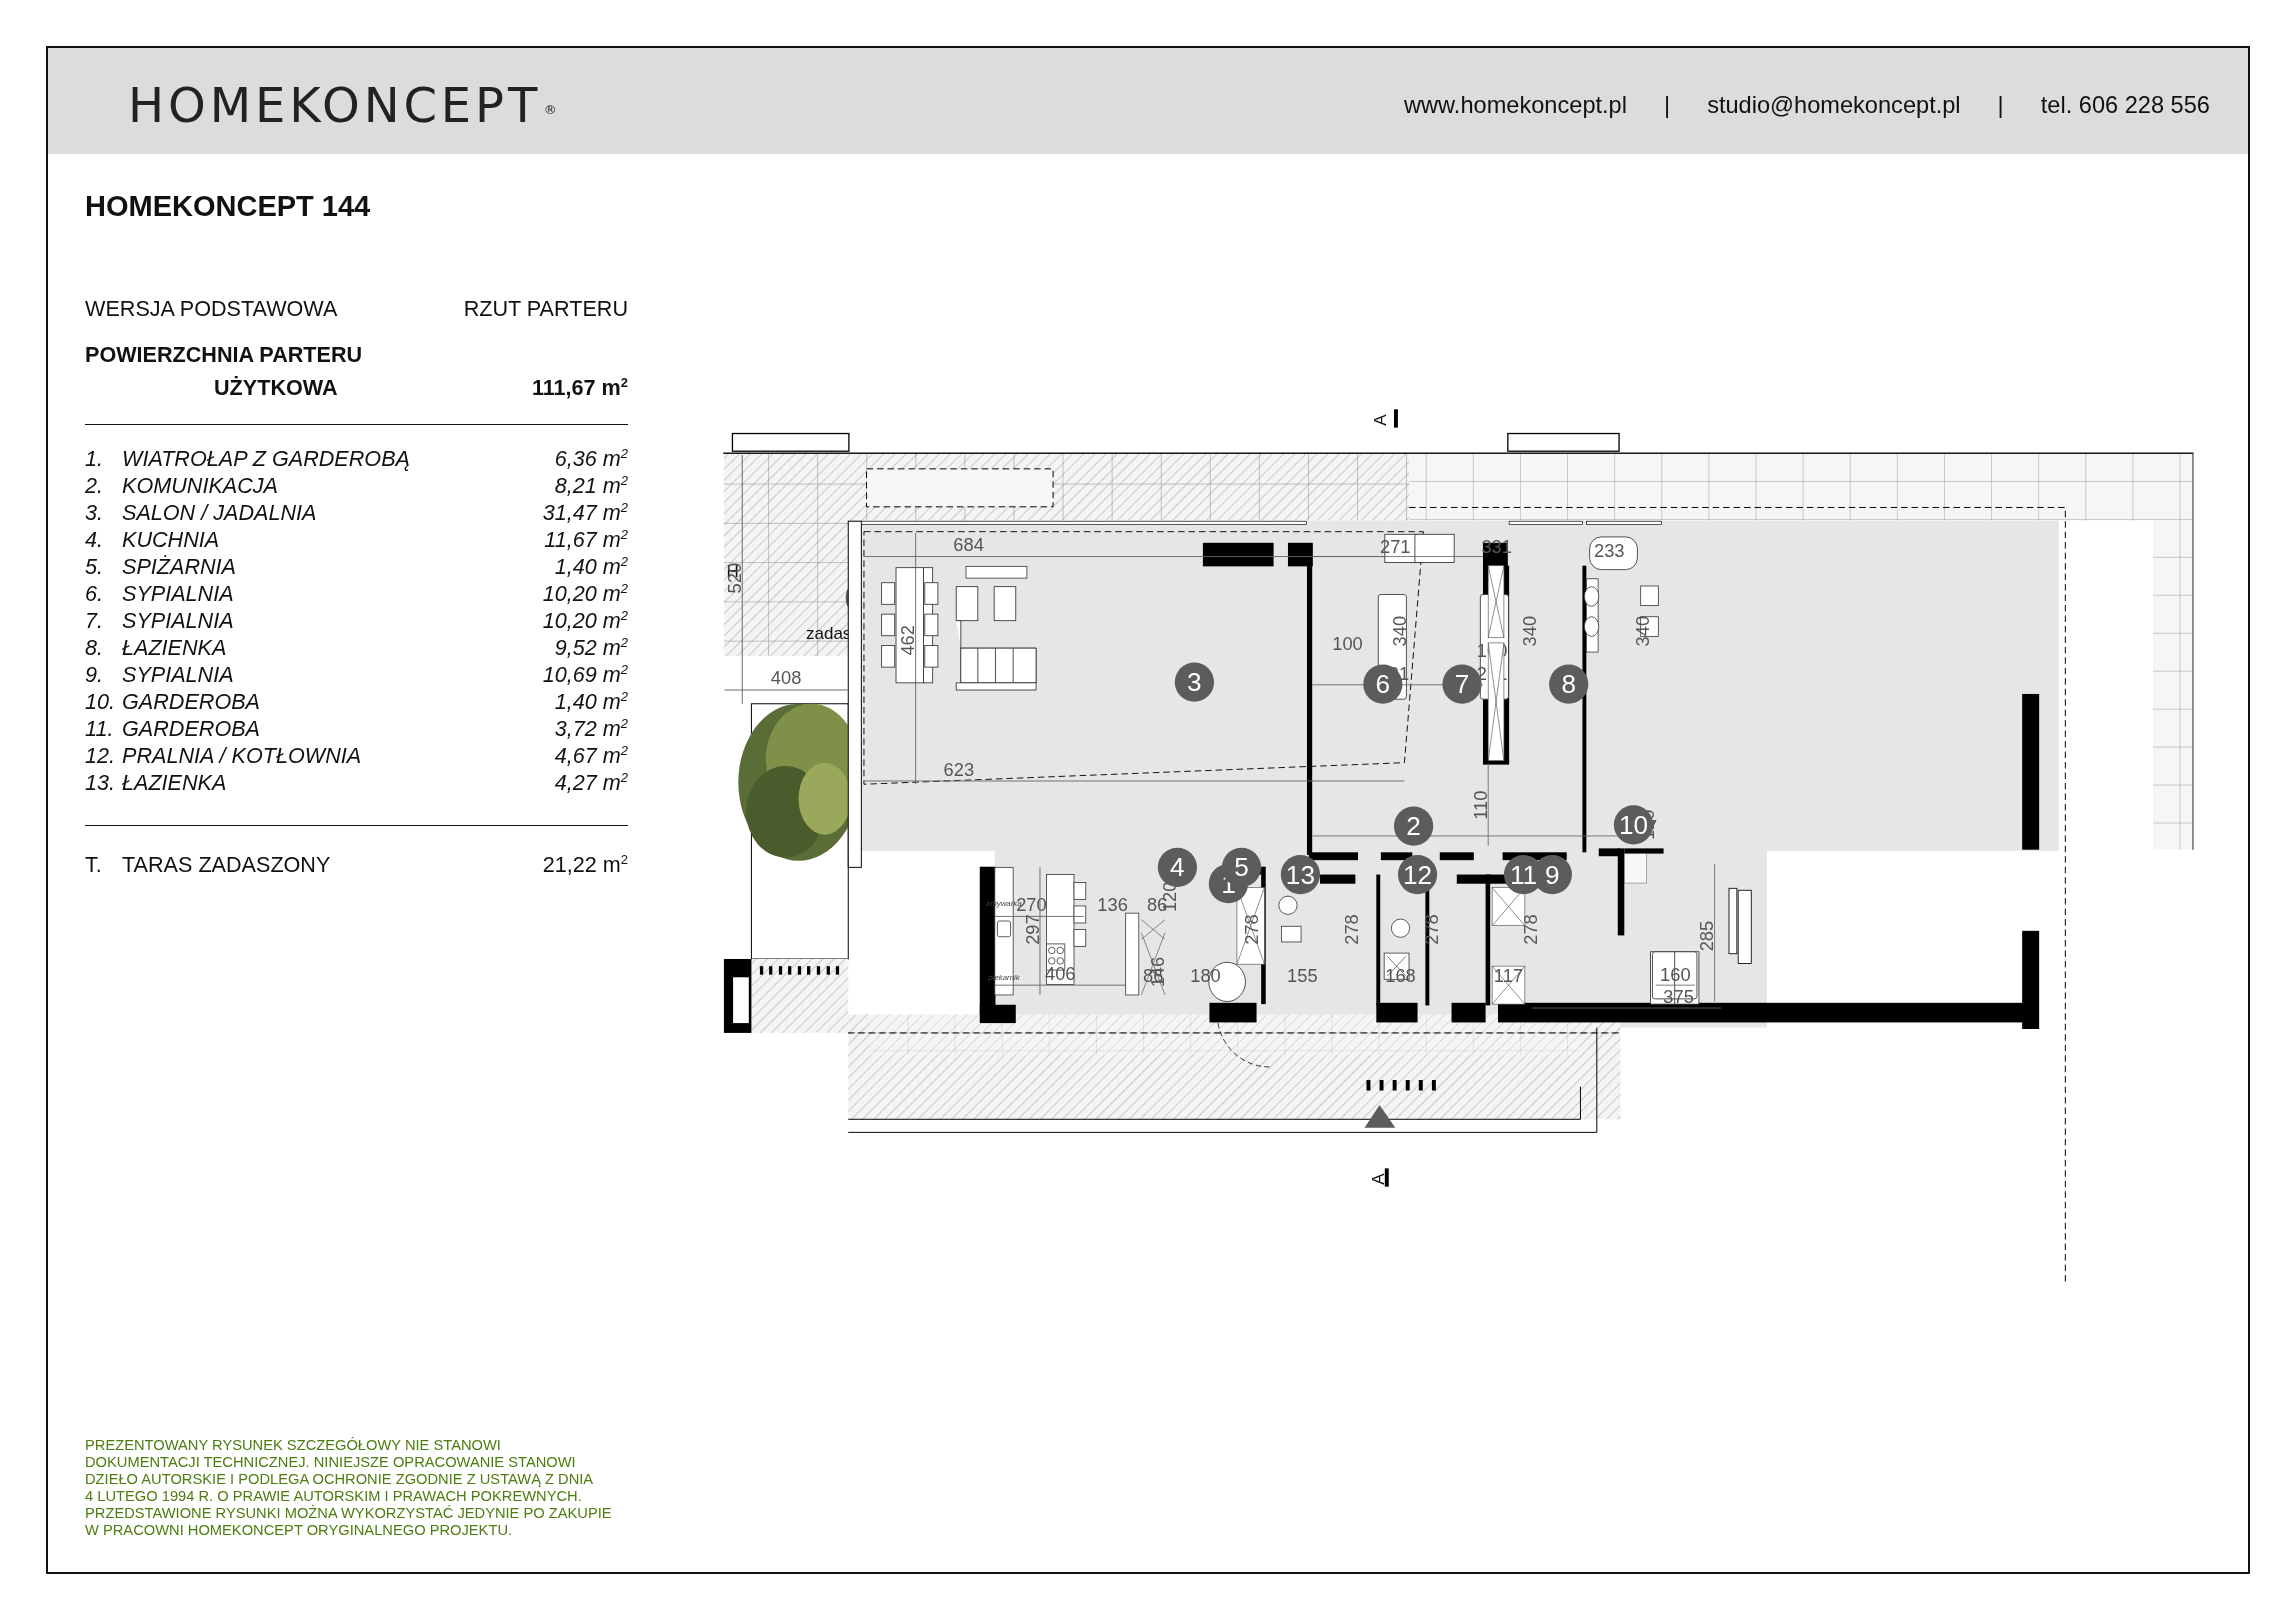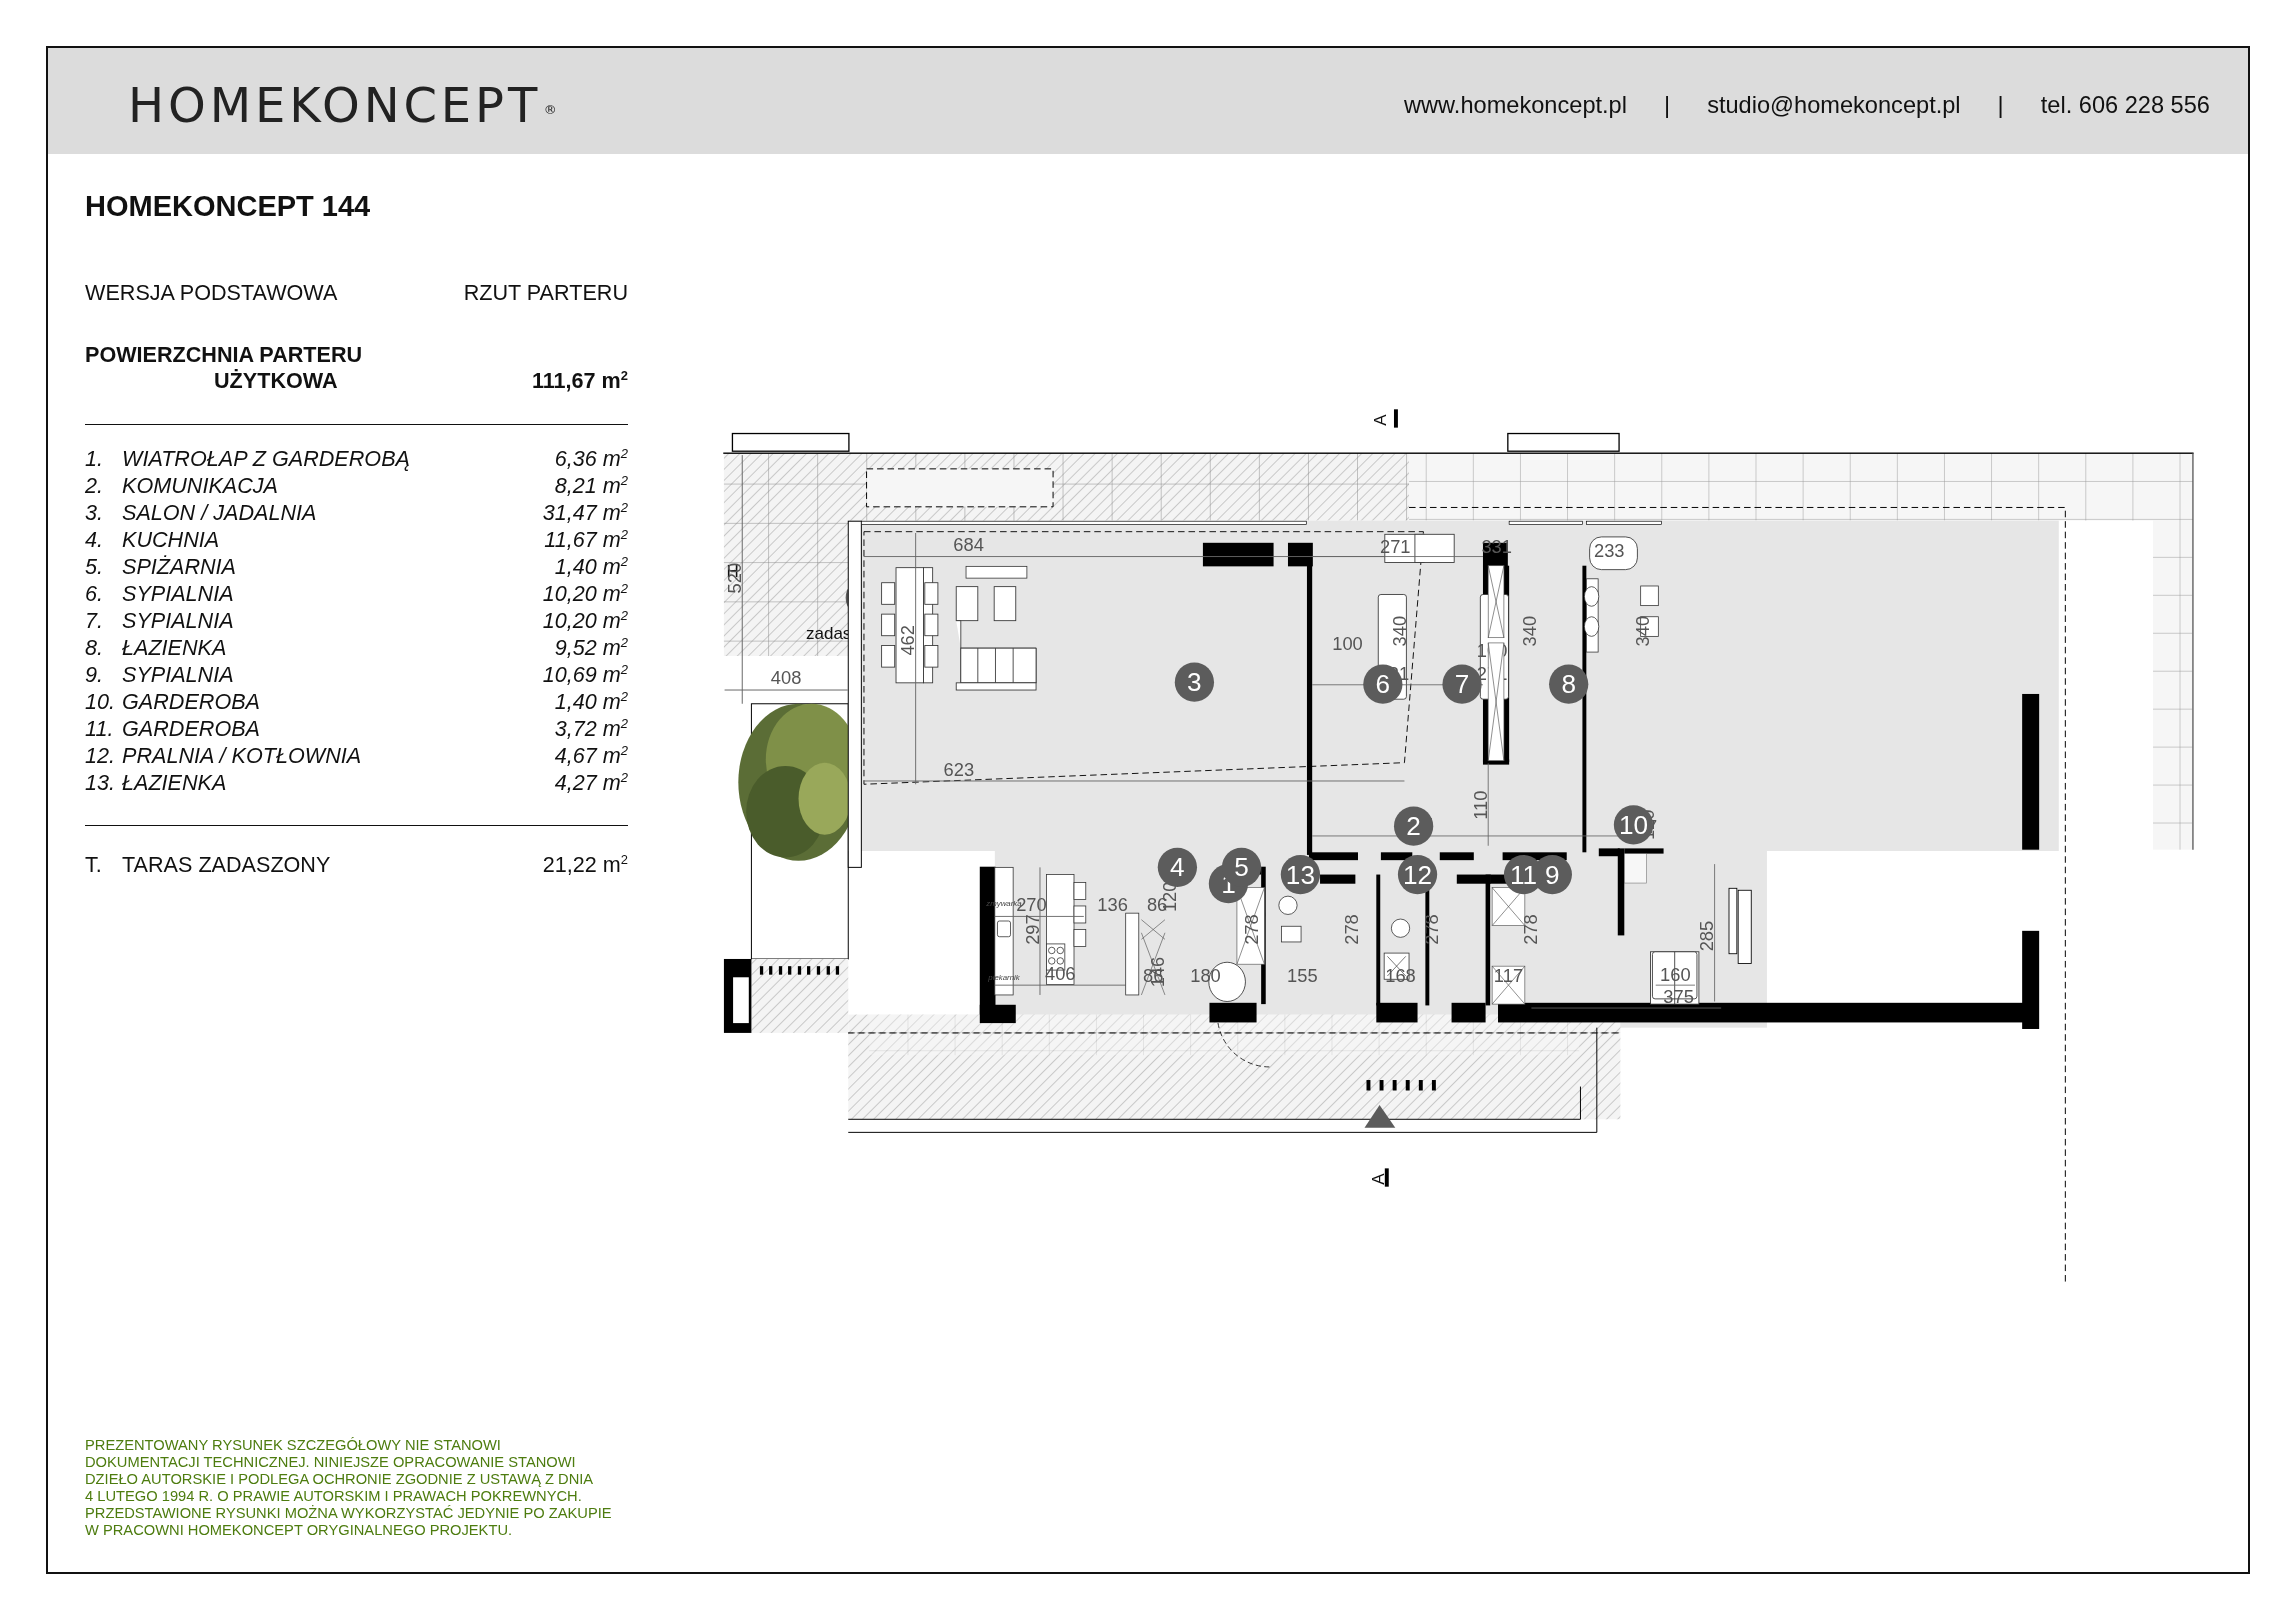--- a/index.html
+++ b/index.html
@@ -7,21 +7,21 @@
   .frame { position:absolute; left:46px; top:46px; width:2204px; height:1528px; border:2px solid #111; box-sizing:border-box; }
   .header { position:absolute; left:48px; top:48px; width:2200px; height:106px; background:#dcdcdc; }
   .logo { position:absolute; left:88px; top:77px; font-size:48px; letter-spacing:3.9px; font-weight:400; color:#222; font-family:"DejaVu Sans", sans-serif;margin-left:40px; }
   .logo .reg { font-size:13px; letter-spacing:0; vertical-align:middle; margin-left:2.6px; }
   .contact { position:absolute; right:85px; top:92px; font-size:23.6px; color:#111; display:flex; gap:37px; align-items:center; }
   .contact .sep { color:#111; }
   .title { position:absolute; left:85px; top:190px; font-size:29px; font-weight:700; }
   .row2 { position:absolute; left:85px; width:543px; display:flex; justify-content:space-between; font-size:21.6px; }
   .area-head { position:absolute; left:85px; top:342px; width:543px; font-size:21.6px; font-weight:700; }
   .area-head .l1 { display:block; }
-  .area-head .l2 { display:flex; justify-content:space-between; margin-top:0; }
+  .area-head .l2 { display:flex; justify-content:space-between; margin-top:7px; }
   .area-head .l2 .lbl { margin-left:129px; }
   .hr { position:absolute; left:85px; width:543px; height:1.3px; background:#111; }
   .rooms { position:absolute; left:85px; top:445px; width:543px;font-style:italic; }
   .room-row { display:flex; justify-content:space-between; font-size:21.6px; height:27px; align-items:center; }
   .room-row .num { display:inline-block; width:37px; }
   sup { font-size:0.6em; vertical-align:super; line-height:0; }
   .terrace { position:absolute; left:85px; top:851px; width:543px; }
   .disclaimer { position:absolute; left:85px; top:1437px; width:563px; color:#4d7c0f; font-size:14.7px; line-height:17px; }
   .plan { position:absolute; left:720px; top:406px; width:1505px; height:890px; }
   .dim { font-family:"Liberation Sans", sans-serif; fill:#555; font-size:28px; }
@@ -42,21 +42,21 @@
 <div class="contact">
   <span>www.homekoncept.pl</span>
   <span class="sep">|</span>
   <span>studio@homekoncept.pl</span>
   <span class="sep">|</span>
   <span>tel. 606 228 556</span>
 </div>
 
 <div class="title">HOMEKONCEPT 144</div>
 
-<div class="row2" style="top:280px;">
+<div class="row2" style="top:296px;">
   <span>WERSJA PODSTAWOWA</span>
   <span>RZUT PARTERU</span>
 </div>
 
 <div class="area-head">
   <span class="l1">POWIERZCHNIA PARTERU</span>
   <span class="l2">
     <span class="lbl">UŻYTKOWA</span>
     <span><span>111,67 m</span><sup>2</sup></span>
   </span>

